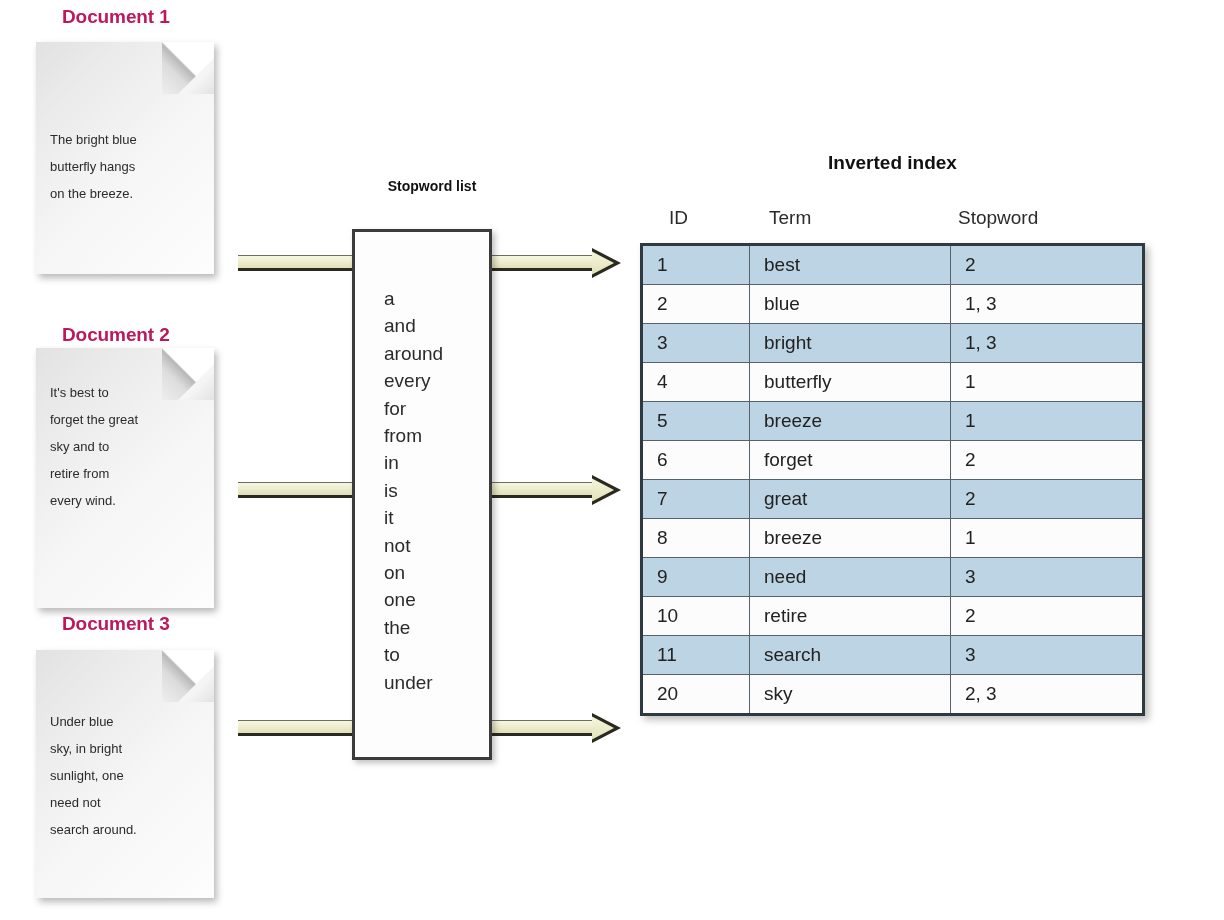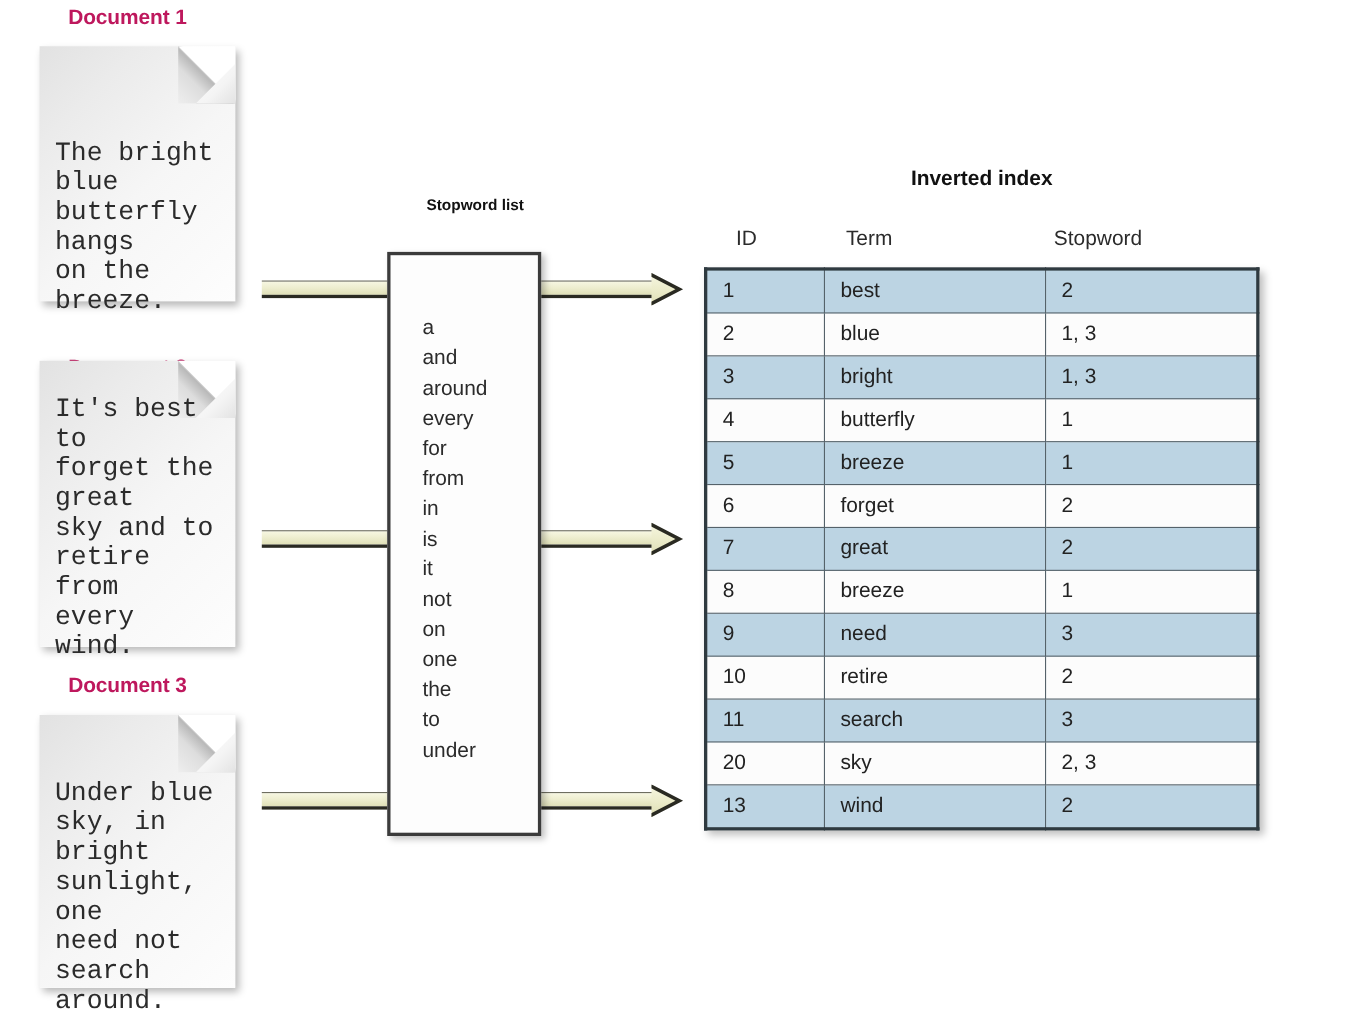--- a/index.html
+++ b/index.html
@@ -58,26 +58,25 @@
     right: 0px;
     width: 36px;
     height: 36px;
     background: linear-gradient(135deg, #ffffff 0%, #f4f4f4 60%, #e3e3e3 100%);
     clip-path: polygon(100% 0, 100% 100%, 0 100%);
     box-shadow: -1px 1px 2px rgba(0,0,0,0.18);
   }
 
   .doc-text {
     position: relative;
-    font-size: 24px;
+    font-size: 13px;
     line-height: 27px;
     color: #2b2b2b;
     padding: 0 14px;
     z-index: 2;
-    font-family: Liberation Mono, monospace;
   }
 
   
   .stopword-title {
     position: absolute;
     left: 352px;
     top: 178px;
     width: 160px;
     text-align: center;
     font-size: 14px;
@@ -210,21 +209,21 @@
   <div class="fold-white"></div>
   <div class="fold-leaf"></div>
   <div class="doc-text">
     <div>The bright blue</div>
     <div>butterfly hangs</div>
     <div>on the breeze.</div>
   </div>
 </div>
 
 <div class="doc-title" style="left:62px; top:310px;margin-top:14px;">Document 2</div>
-<div class="doc-page" style="left:36px; top:328px; height:260px; padding-top:31px;">
+<div class="doc-page" style="left:36px; top:348px; height:260px; padding-top:31px;">
   <div class="fold-shadow"></div>
   <div class="fold-white"></div>
   <div class="fold-leaf"></div>
   <div class="doc-text">
     <div>It's best to</div>
     <div>forget the great</div>
     <div>sky and to</div>
     <div>retire from</div>
     <div>every wind.</div>
   </div>
@@ -359,19 +358,14 @@
     <tr class="shade">
       <td class="c-id">11</td>
       <td class="c-term">search</td>
       <td class="c-doc">3</td>
     </tr>
     <tr class="plain">
       <td class="c-id">20</td>
       <td class="c-term">sky</td>
       <td class="c-doc">2, 3</td>
     </tr>
-    <tr class="shade">
-      <td class="c-id">13</td>
-      <td class="c-term">wind</td>
-      <td class="c-doc">2</td>
-    </tr>
   </tbody>
 </table>
 
 </body></html>

